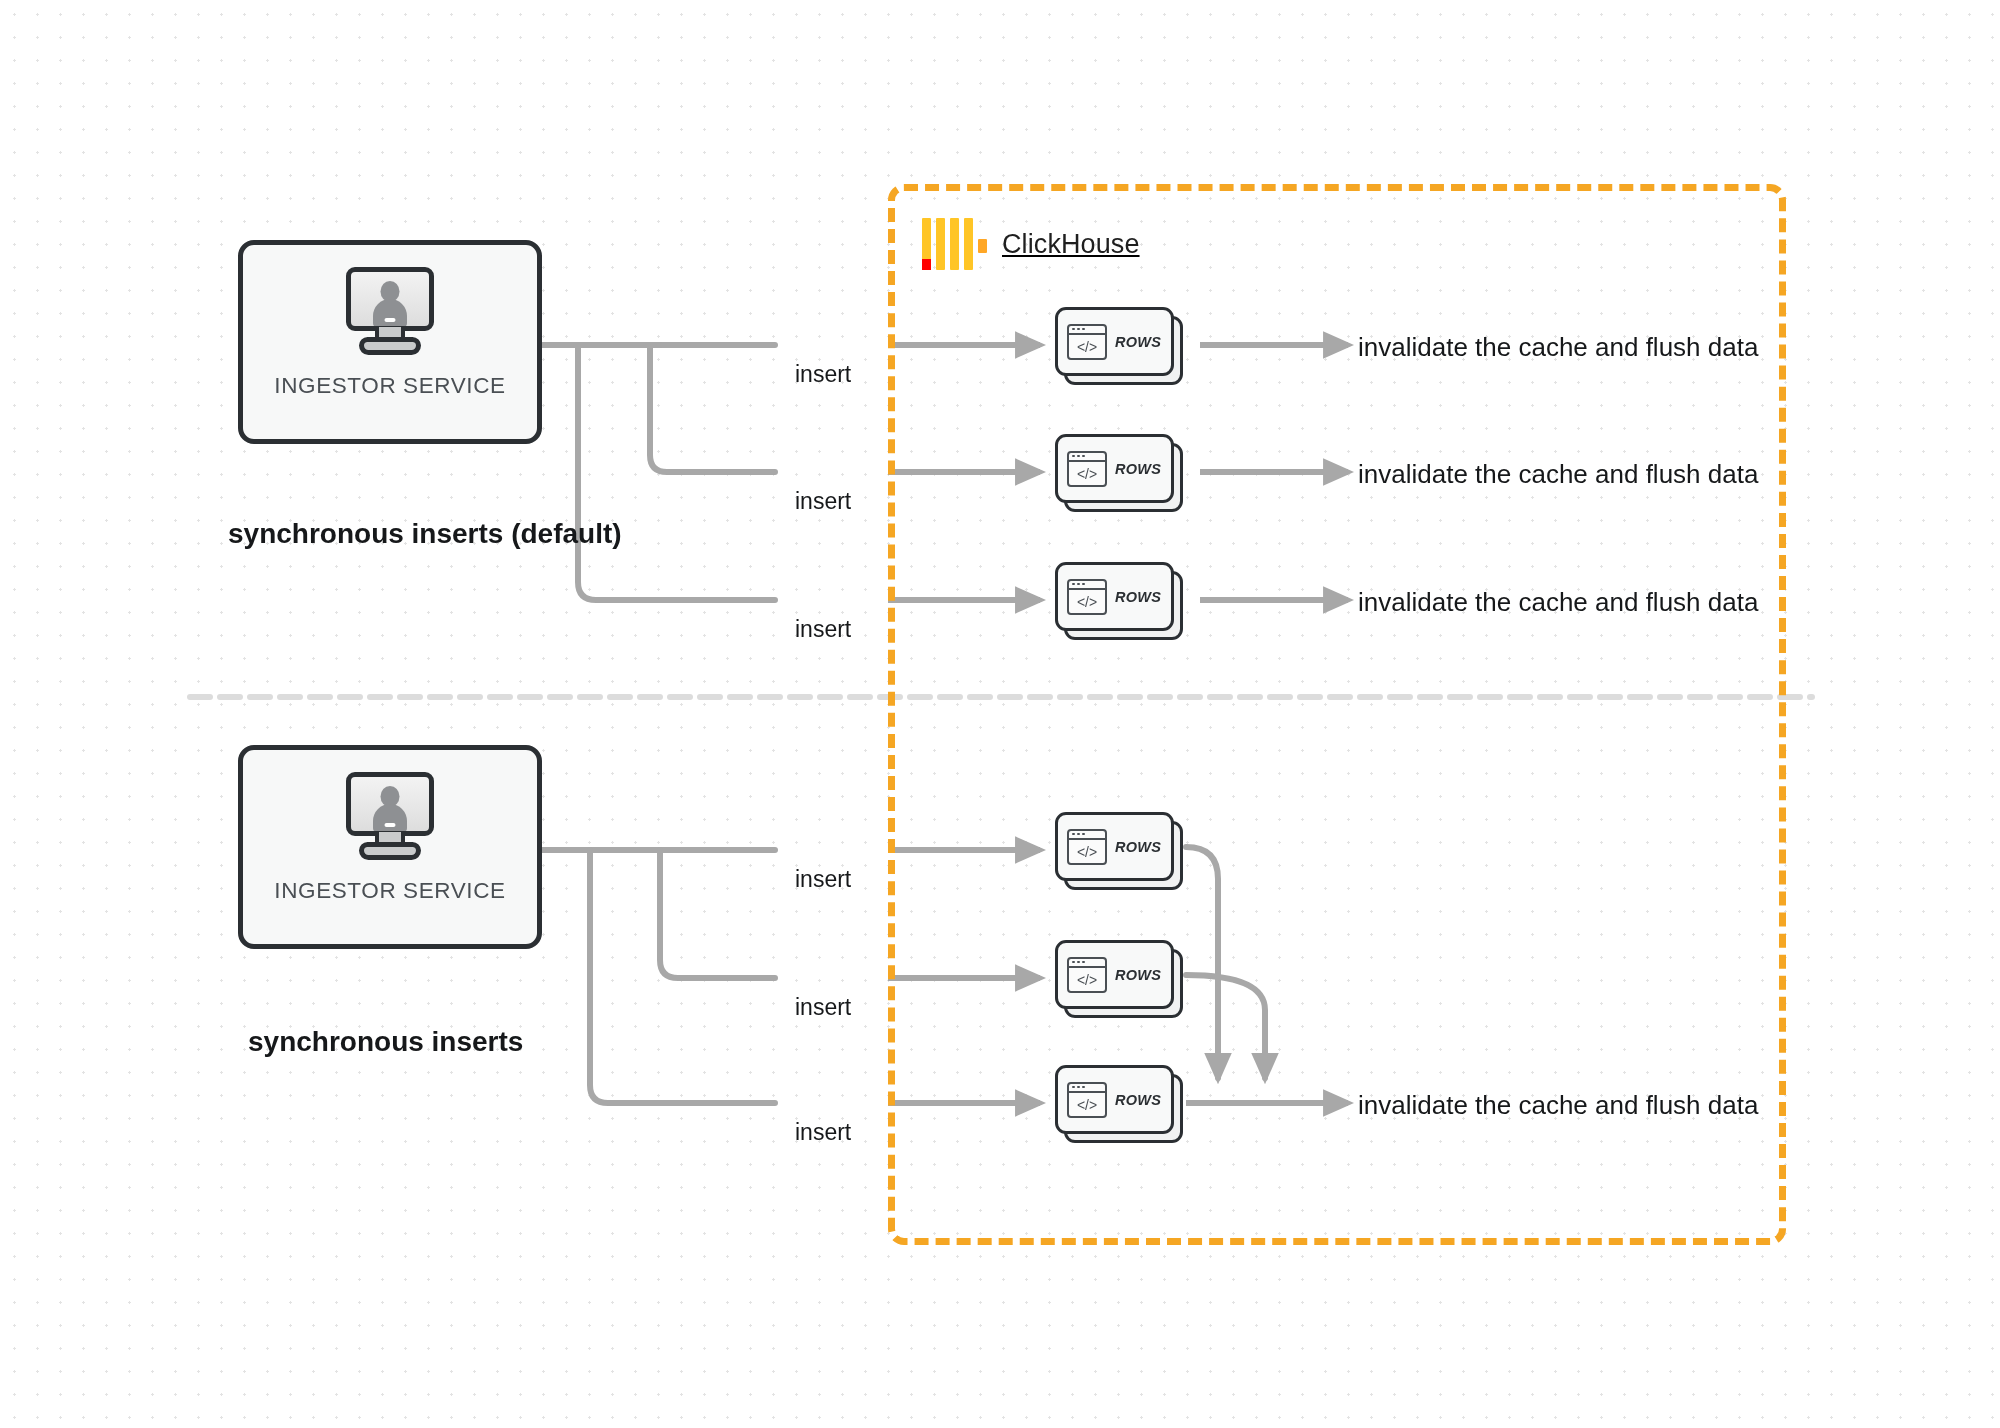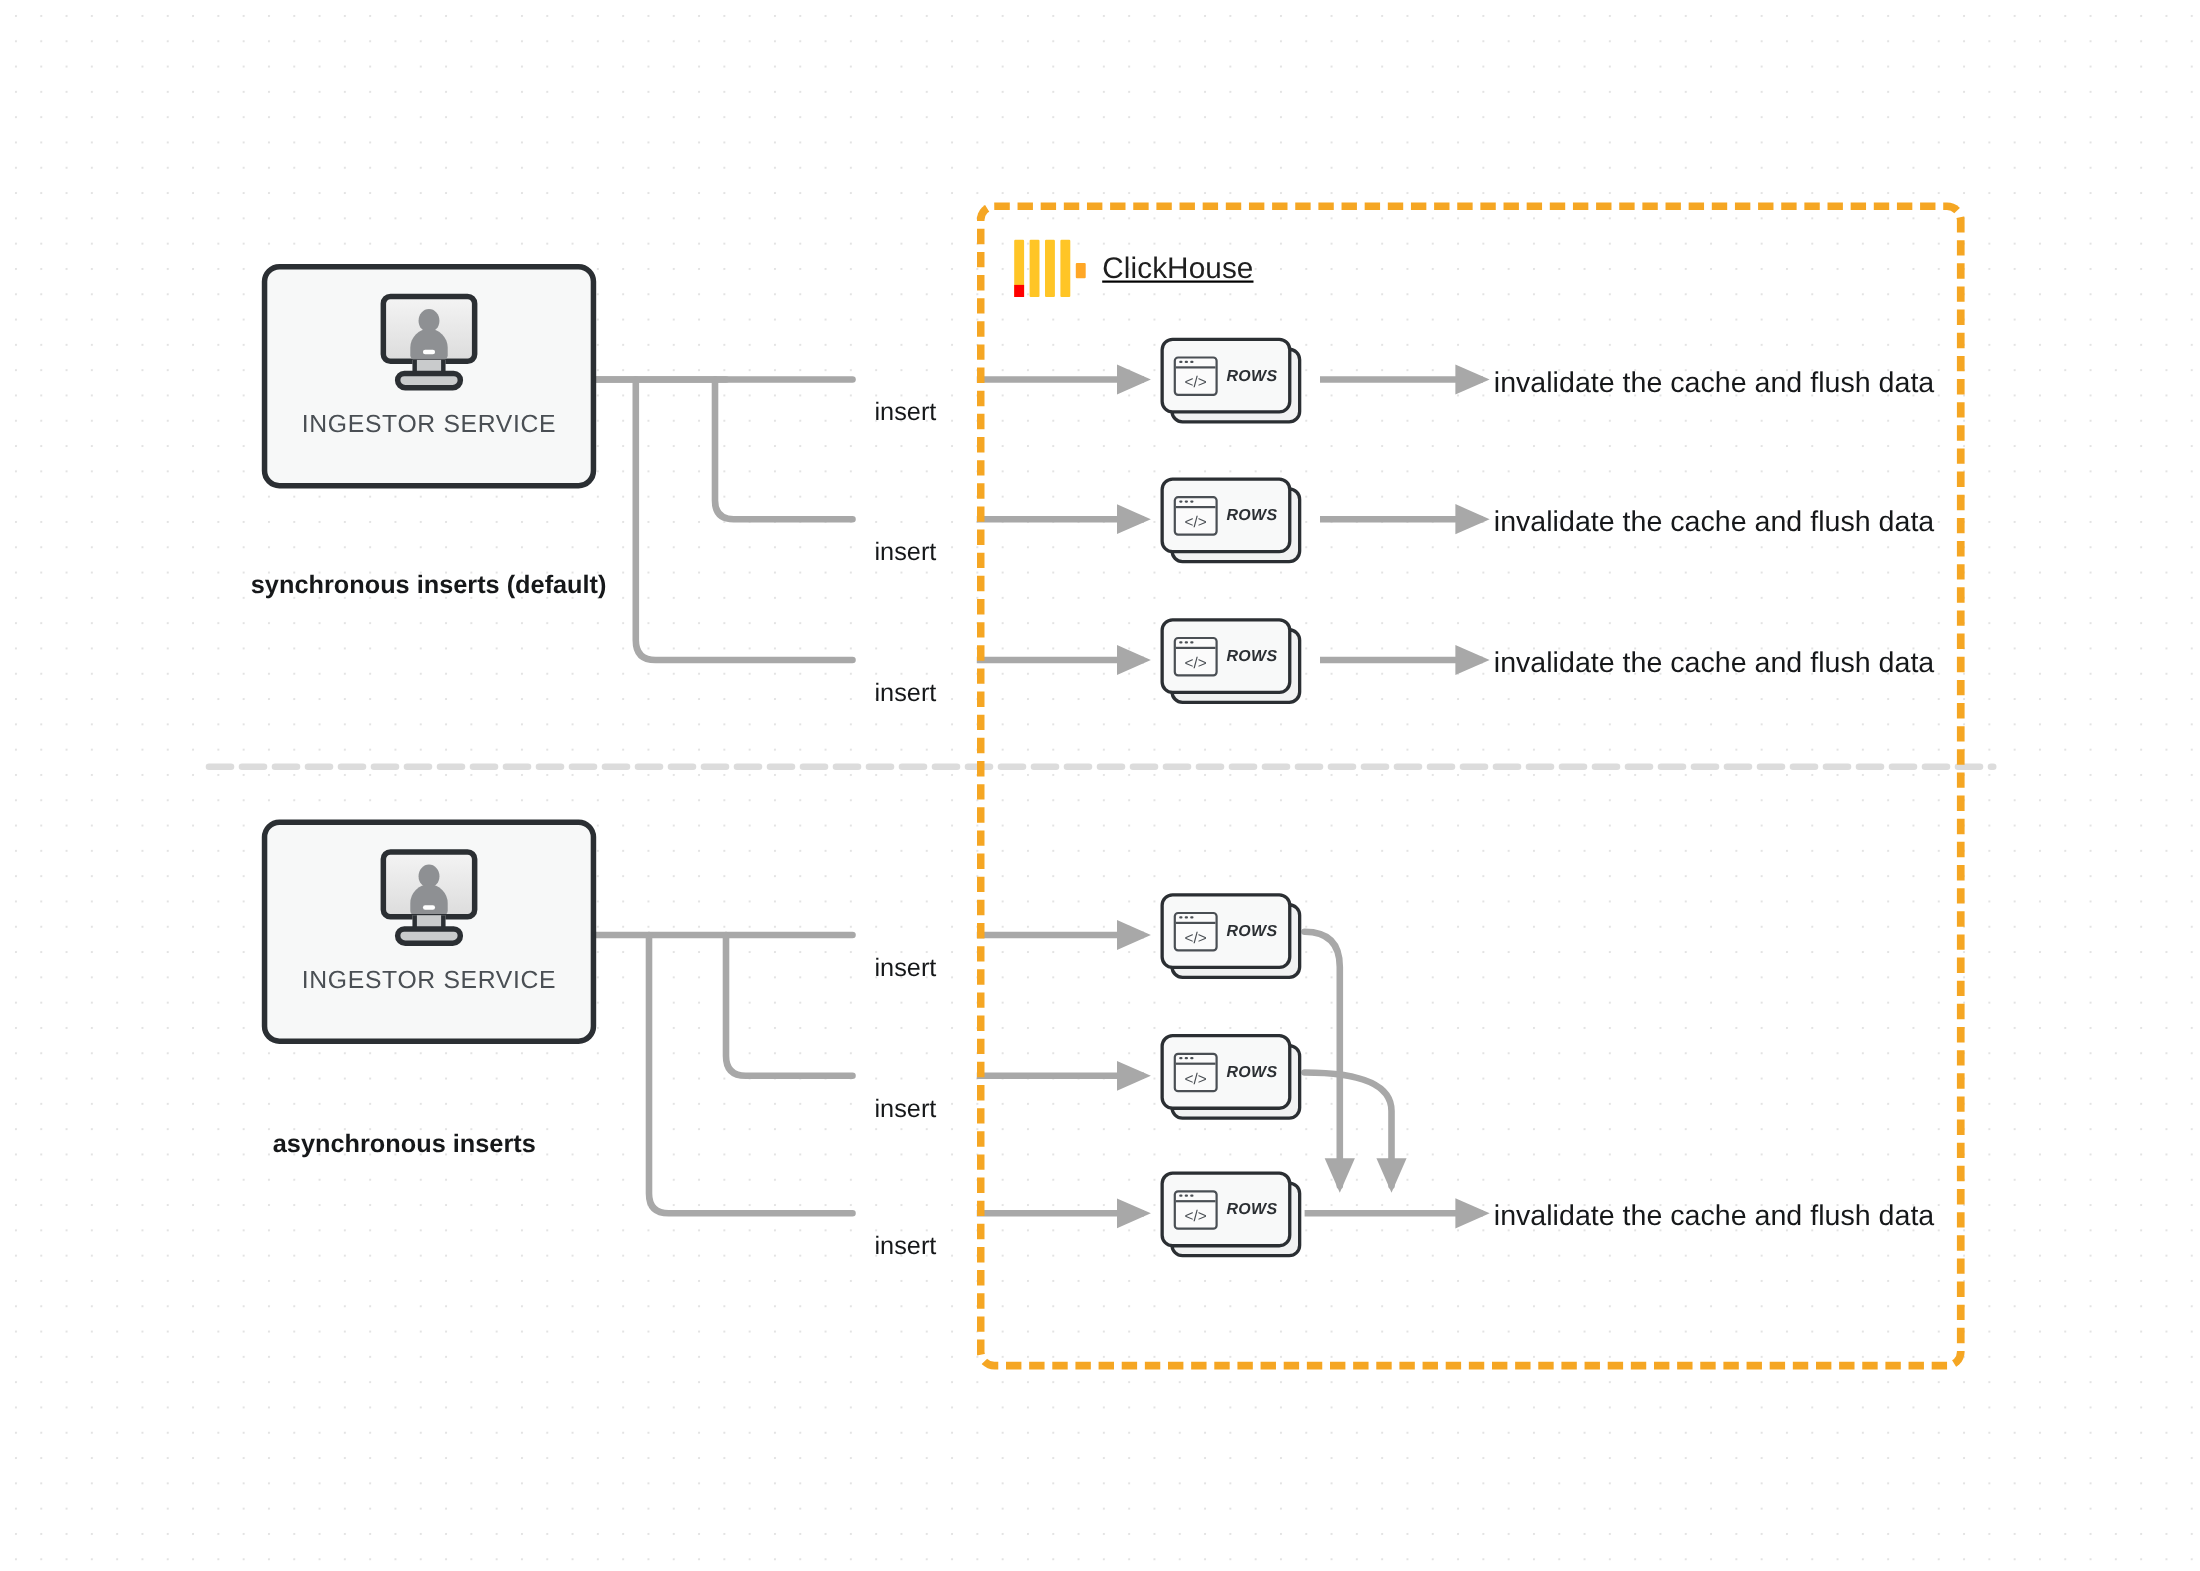--- a/index.html
+++ b/index.html
@@ -176,21 +176,21 @@
     margin-top: 18px;
     font-size: 22.5px;
     letter-spacing: .6px;
     color: #4a4f54;
     white-space: nowrap;
   }
 
   
   .section-caption {
     position: absolute;
-    font-size: 23px;
+    font-size: 28px;
     font-weight: bold;
     color: #16181a;
     white-space: nowrap;
   }
   .section-caption.sync  { left: 228px; top: 518px; }
   .section-caption.async { left: 248px; top: 1026px; }
 
   
   .rows-card {
     position: absolute;
@@ -438,21 +438,21 @@
         <span class="head"></span>
         <span class="body"></span>
       </div>
       <span class="dot"></span>
       <span class="neck"></span>
       <span class="stand"></span>
     </div>
     <div class="ingestor-label">INGESTOR SERVICE</div>
   </div>
 
-  <div class="section-caption async">asynchronous inserts</div>
+  <div class="section-caption async">synchronous inserts</div>
 
   <div class="edge-label" style="left:795px; top:838px;">insert</div>
   <div class="edge-label" style="left:795px; top:966px;">insert</div>
   <div class="edge-label" style="left:795px; top:1091px;">insert</div>
 
   <div class="rows-card" style="left:1055px; top:812px;">
     <div class="back"></div>
     <div class="front">
       <div class="code-icon">
         <div class="titlebar">

